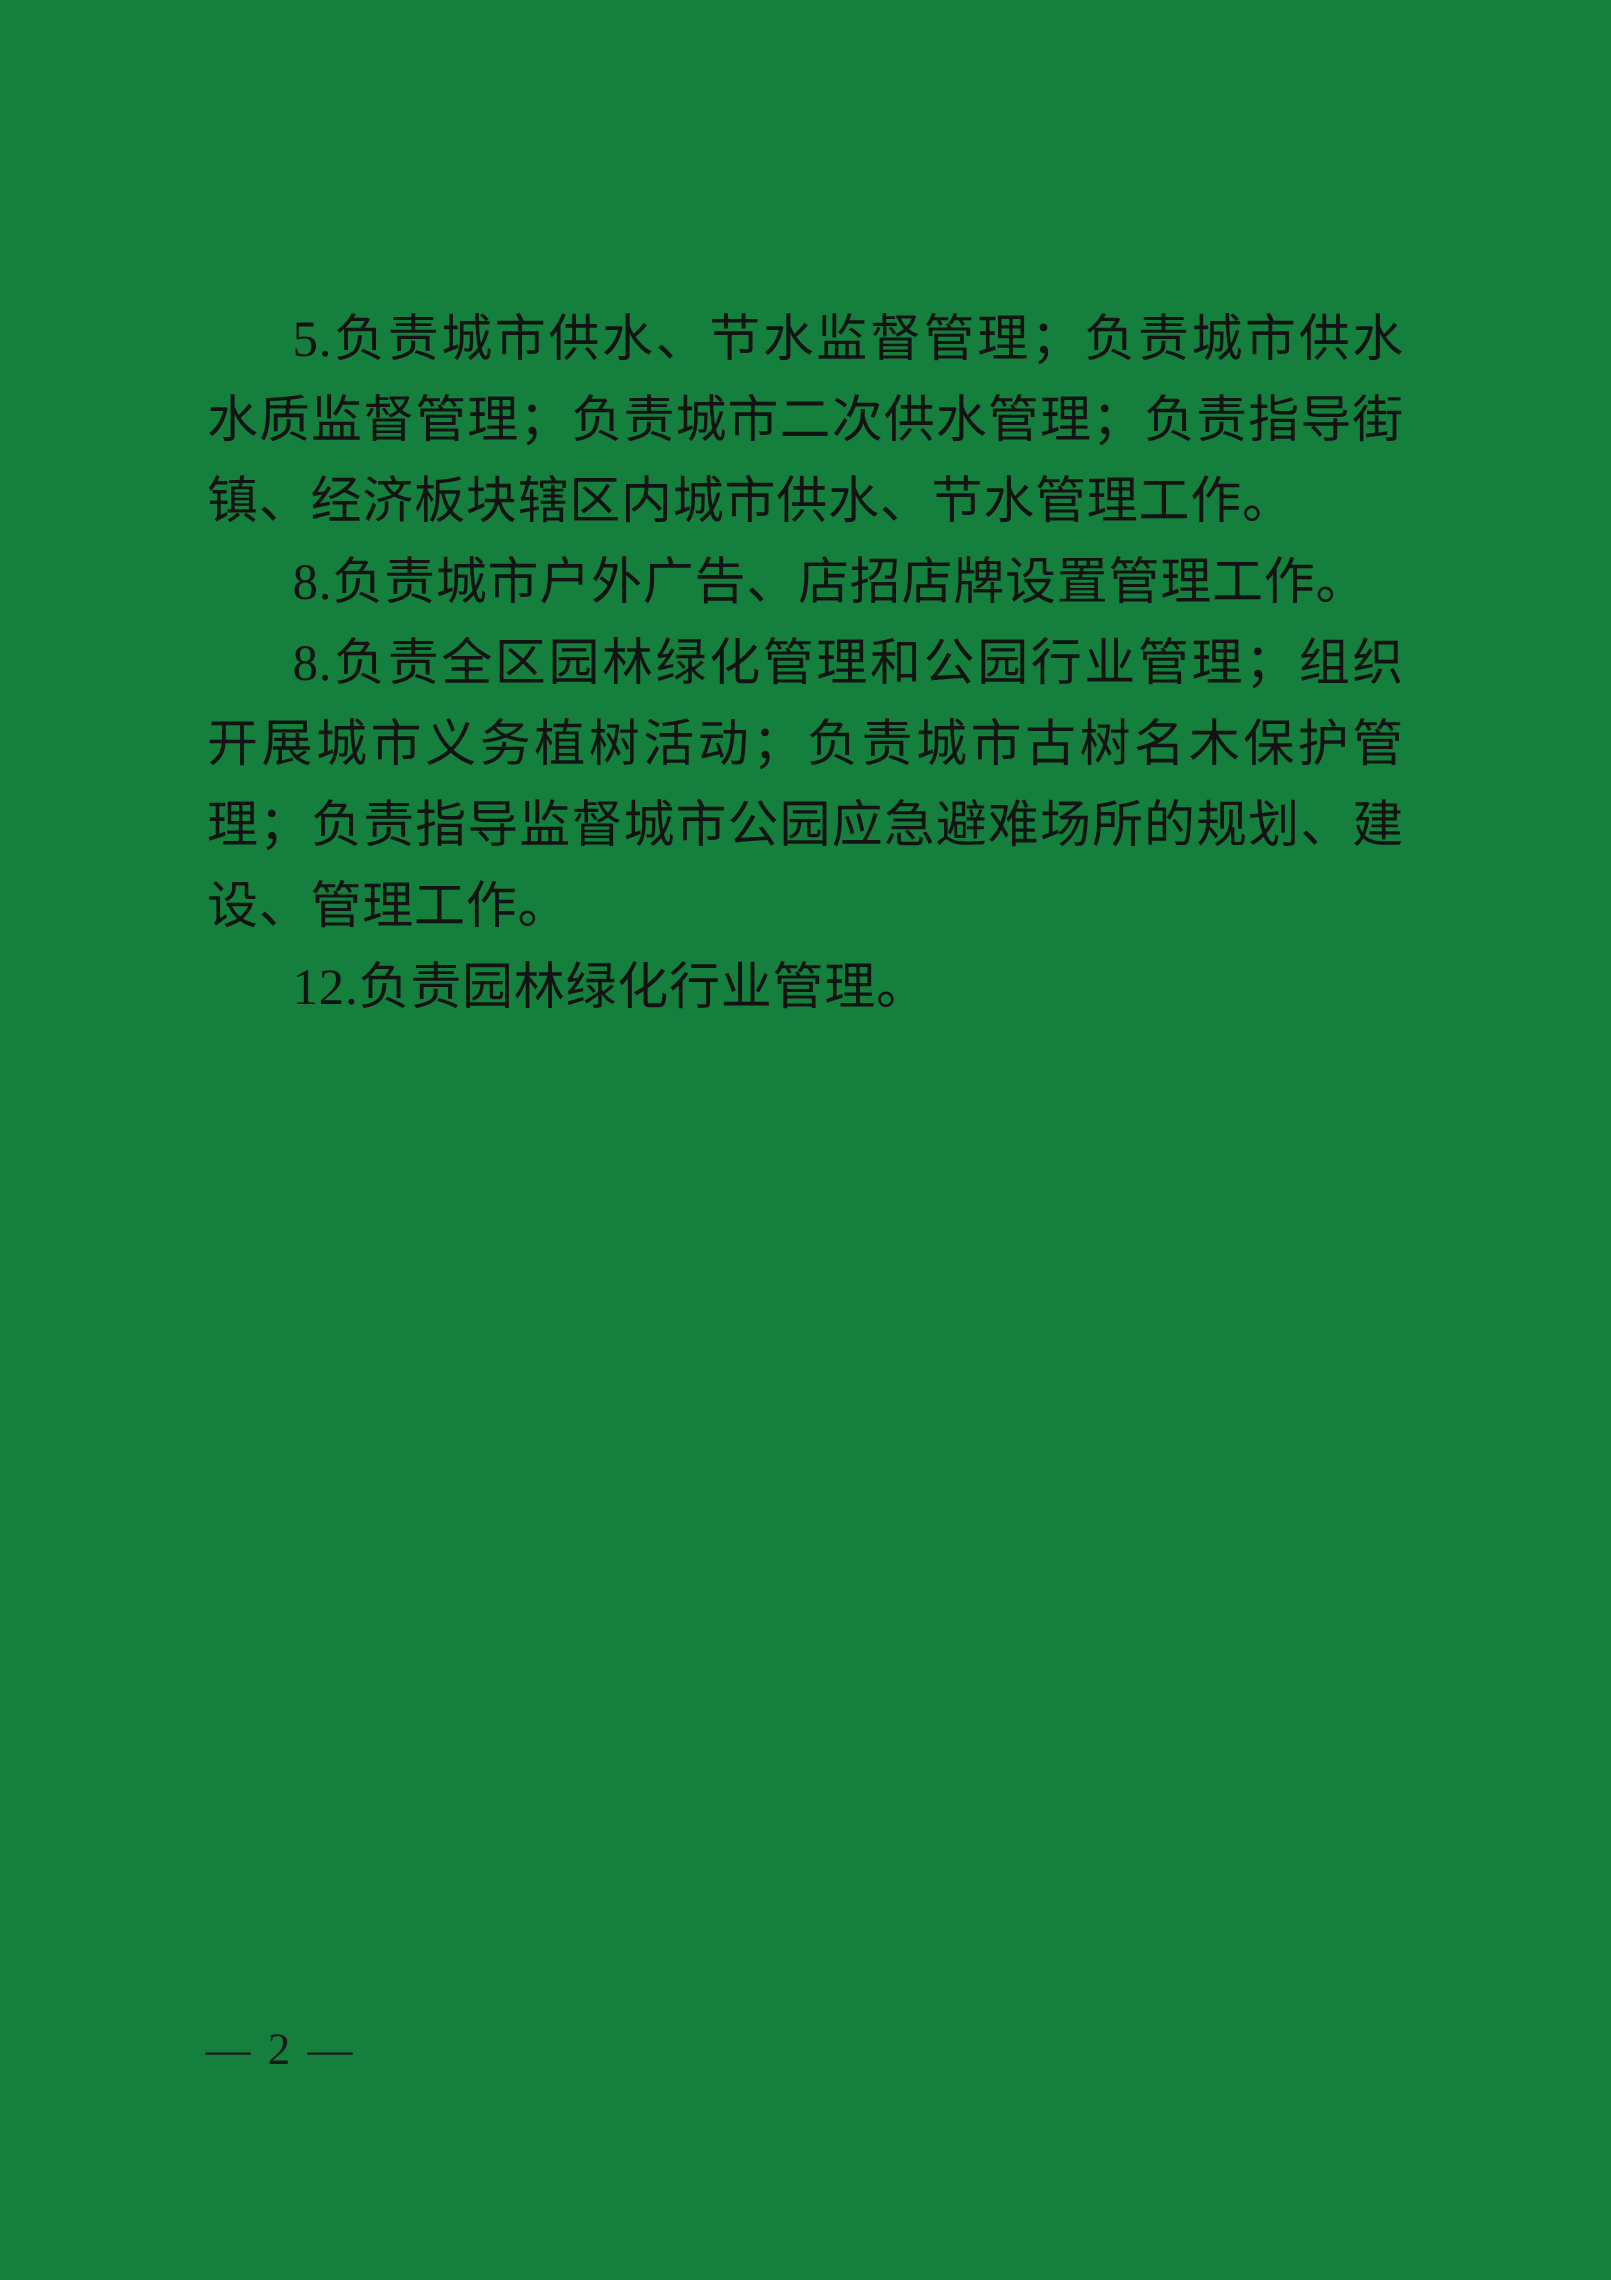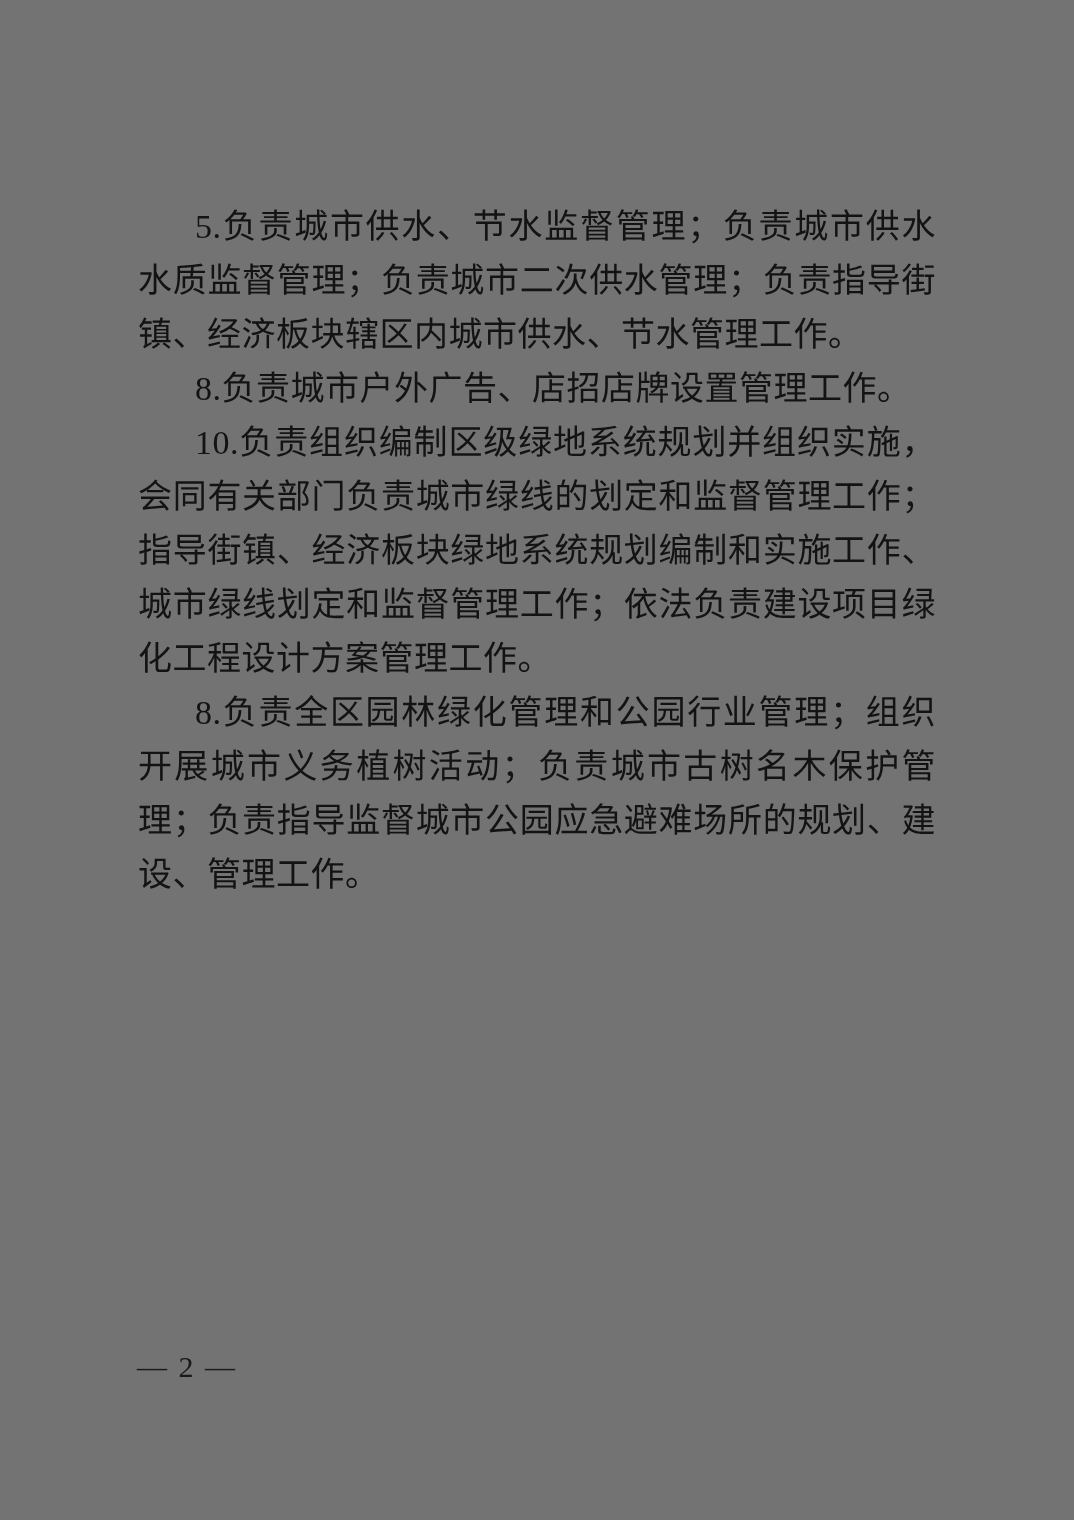--- a/index.html
+++ b/index.html
@@ -4,21 +4,21 @@
 <style>
   html, body {
     margin: 0;
     padding: 0;
     background: #ffffff;
   }
   .page {
     position: relative;
     width: 1074px;
     height: 1520px;
-    background: #737373;
+    background: #15803d;
     overflow: hidden;
     font-family: "Liberation Serif", "DejaVu Serif", serif;
     color: #131313;
   }
   .content {
     position: absolute;
     left: 138px;
     top: 200px;
     width: 798px;
     font-size: 34px;
@@ -43,17 +43,17 @@
     white-space: nowrap;
   }
 </style>
 </head>
 <body>
 
 <div class="page">
   <div class="content">
     <p>5.负责城市供水、节水监督管理；负责城市供水水质监督管理；负责城市二次供水管理；负责指导街镇、经济板块辖区内城市供水、节水管理工作。</p>
     <p>8.负责城市户外广告、店招店牌设置管理工作。</p>
-    <p>10.负责组织编制区级绿地系统规划并组织实施，会同有关部门负责城市绿线的划定和监督管理工作；指导街镇、经济板块绿地系统规划编制和实施工作、城市绿线划定和监督管理工作；依法负责建设项目绿化工程设计方案管理工作。</p>
     <p>8.负责全区园林绿化管理和公园行业管理；组织开展城市义务植树活动；负责城市古树名木保护管理；负责指导监督城市公园应急避难场所的规划、建设、管理工作。</p>
+    <p>12.负责园林绿化行业管理。</p>
   </div>
   <div class="page-number">— 2 —</div>
 </div>
 
 </body></html>

